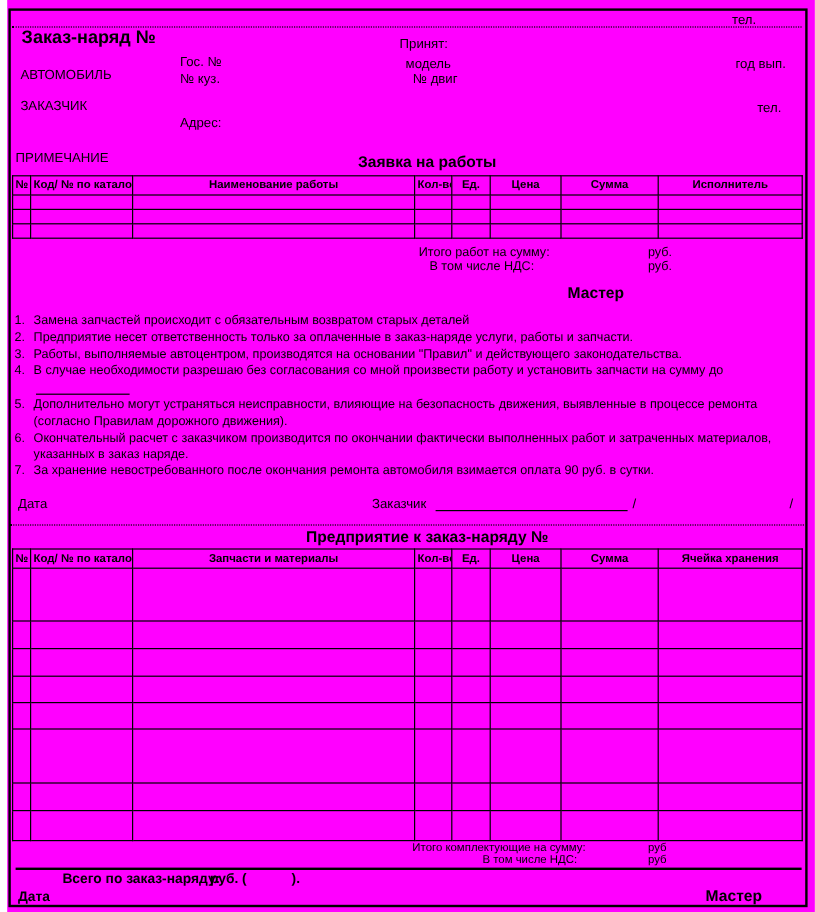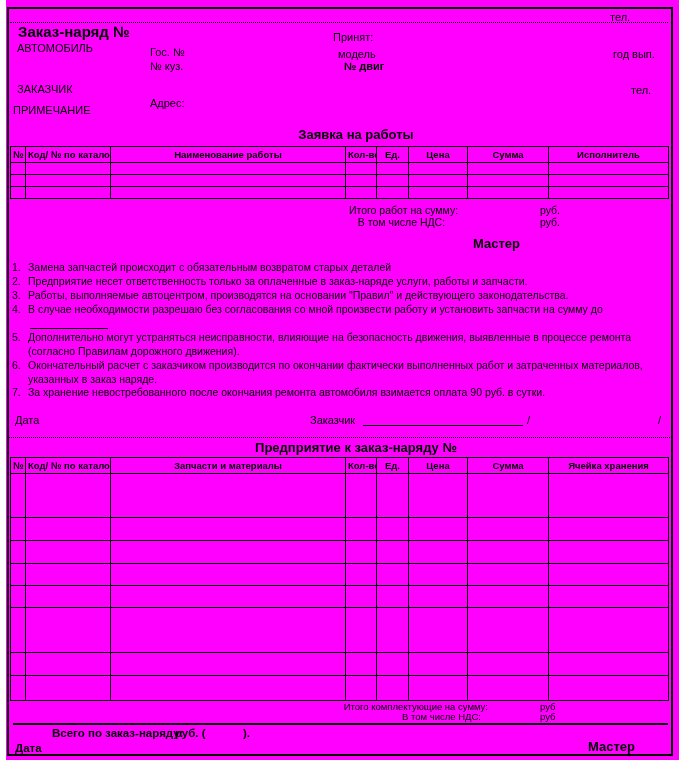--- a/index.html
+++ b/index.html
@@ -37,31 +37,31 @@
 <div class="page">
   <div class="white-strip"></div>
   <div class="frame"></div>
 
   <div class="t" style="left:610px;top:11px;">тел.</div>
   <div class="dotted" style="left:10px;top:22px;width:658px;"></div>
 
   <div class="t form-title" style="left:18px;top:24px;">Заказ-наряд №</div>
   <div class="t" style="left:333px;top:31px;">Принят:</div>
 
-  <div class="t" style="left:17px;top:42px;">АВТОМОБИЛЬ</div>
+  <div class="t" style="left:17px;top:57px;">АВТОМОБИЛЬ</div>
   <div class="t" style="left:150px;top:46px;">Гос. №</div>
   <div class="t" style="left:338px;top:48px;">модель</div>
   <div class="t" style="left:613px;top:48px;">год вып.</div>
   <div class="t" style="left:150px;top:60px;">№ куз.</div>
-  <div class="t" style="left:344px;top:60px;font-weight:bold;">№ двиг</div>
+  <div class="t" style="left:344px;top:60px;">№ двиг</div>
 
   <div class="t" style="left:17px;top:83px;">ЗАКАЗЧИК</div>
   <div class="t" style="left:631px;top:84px;">тел.</div>
   <div class="t" style="left:150px;top:97px;">Адрес:</div>
-  <div class="t" style="left:13px;top:104px;">ПРИМЕЧАНИЕ</div>
+  <div class="t" style="left:13px;top:126px;">ПРИМЕЧАНИЕ</div>
 
   <div class="section-title" style="top:127px;">Заявка на работы</div>
 
   <table class="grid" style="left:10px;top:146px;width:658px;">
     <colgroup>
       <col style="width:15px">
         <col style="width:85px">
         <col style="width:235px">
         <col style="width:31px">
       <col style="width:32px">

